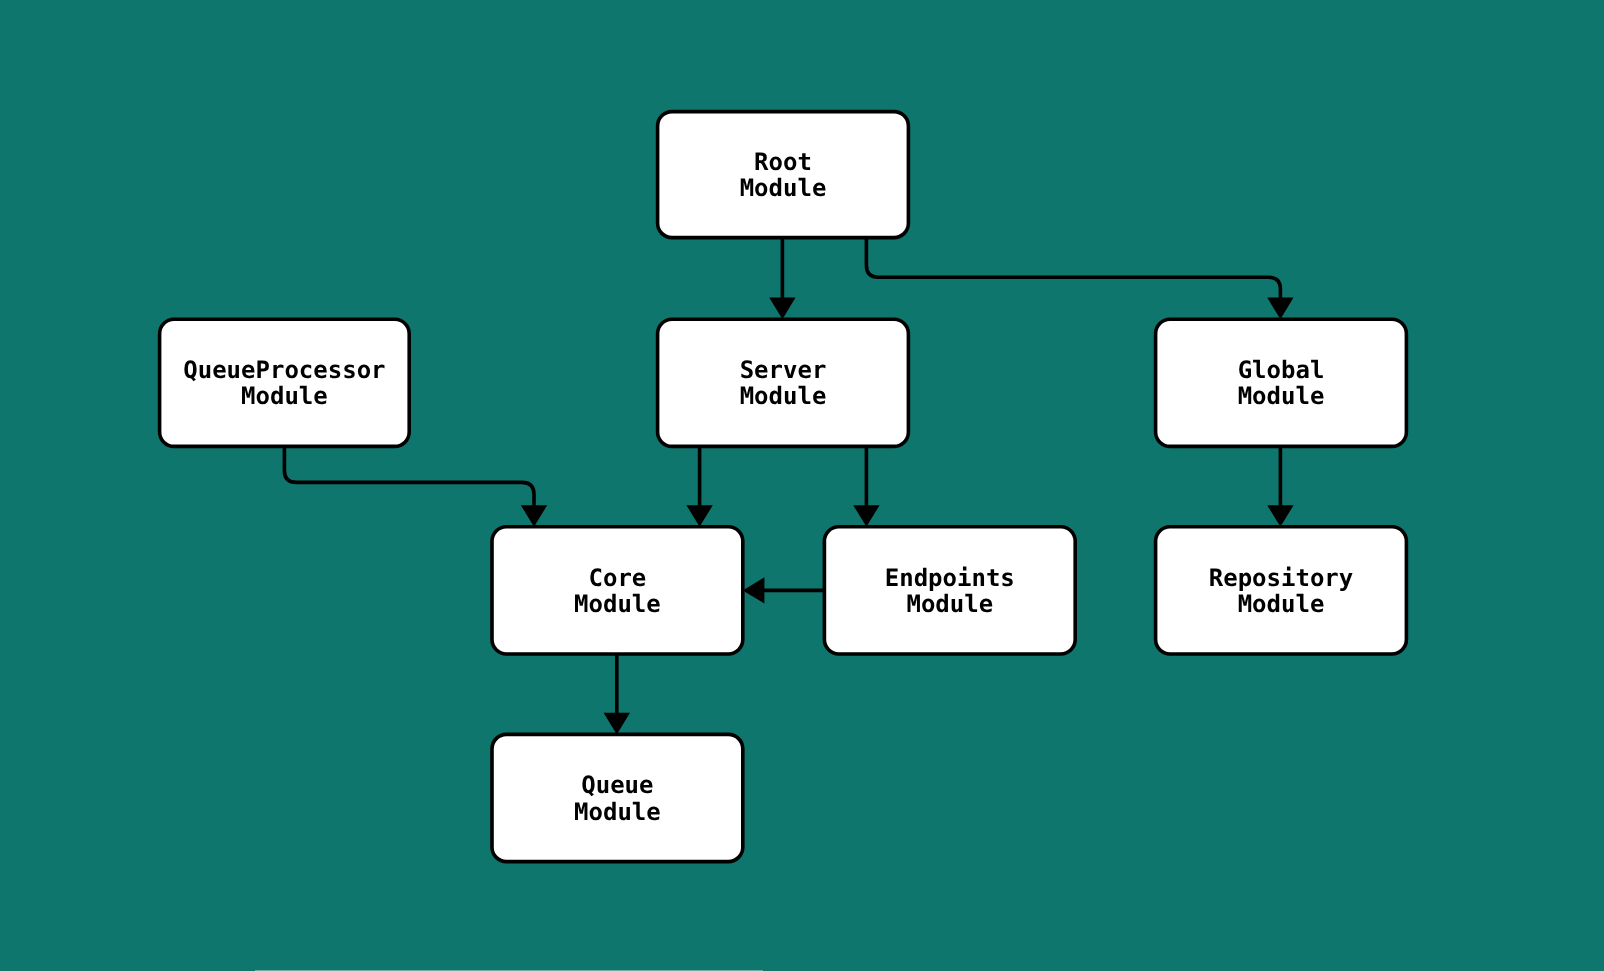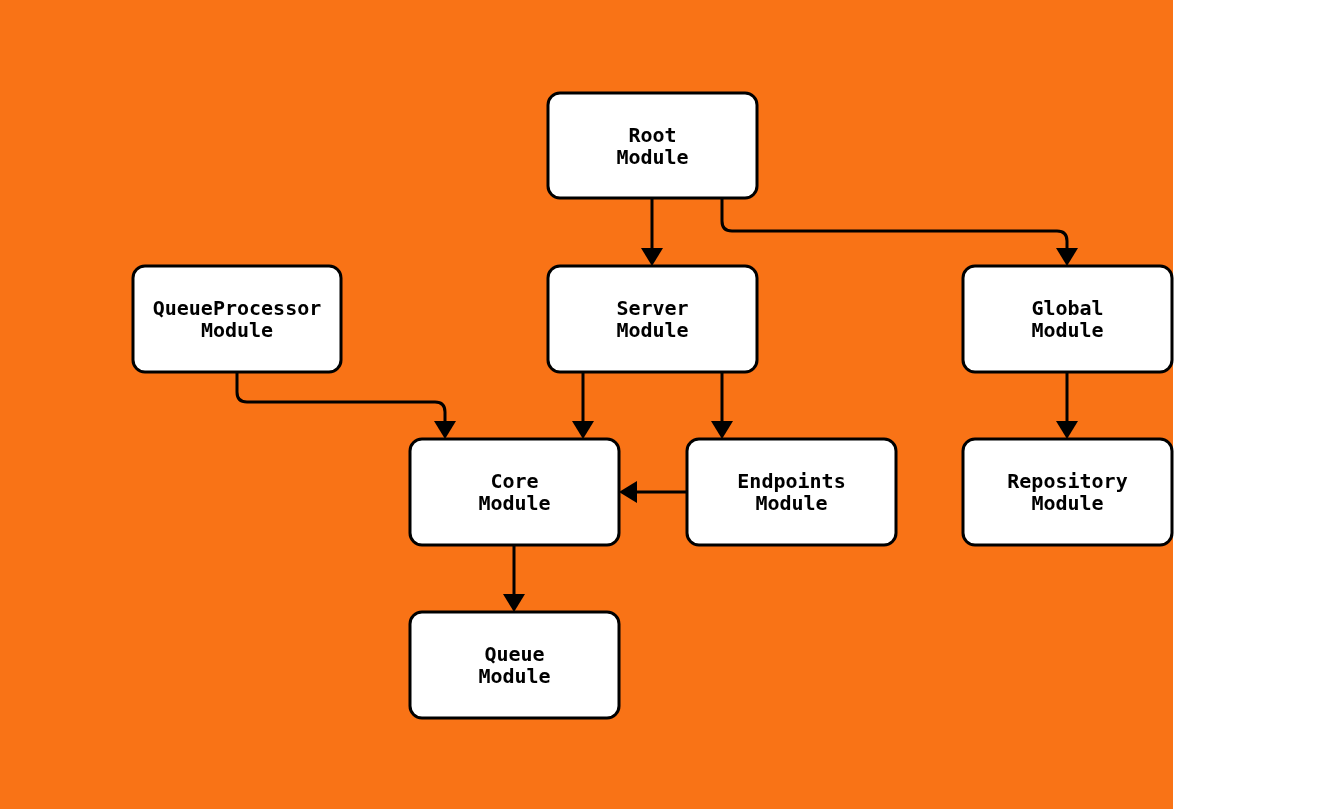--- a/index.html
+++ b/index.html
@@ -6,23 +6,23 @@
     margin: 0;
     padding: 0;
     background: #ffffff;
     width: 1337px;
     height: 809px;
     overflow: hidden;
     font-family: "DejaVu Sans Mono", monospace;
   }
   .canvas {
     position: relative;
-    width: 1173px;
+    width: 1337px;
     height: 809px;
-    background: #f97316;
+    background: #0f766e;
   }
   svg { display: block; }
   .node-rect {
     stroke-linejoin: round;
   }
   .node-label {
     font-family: "DejaVu Sans Mono", "Liberation Mono", monospace;
     font-weight: bold;
     text-anchor: middle;
   }

